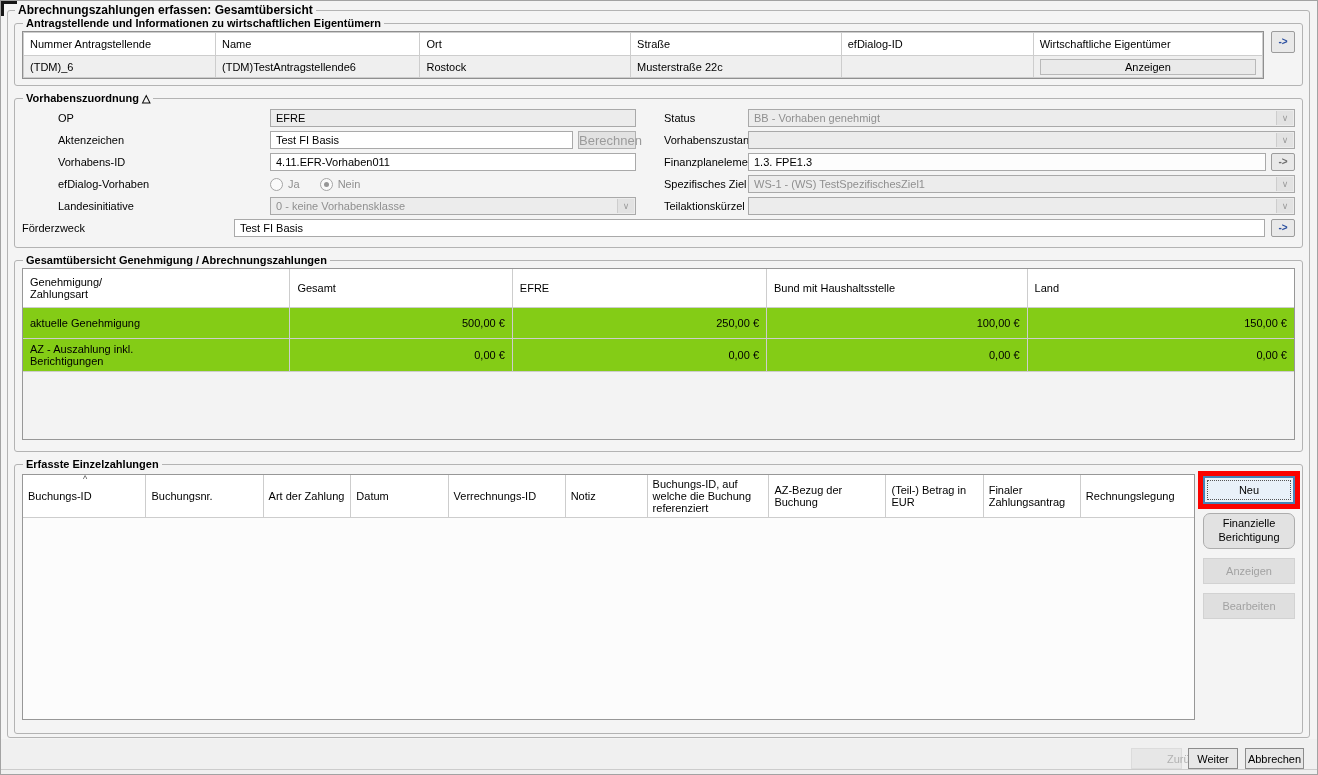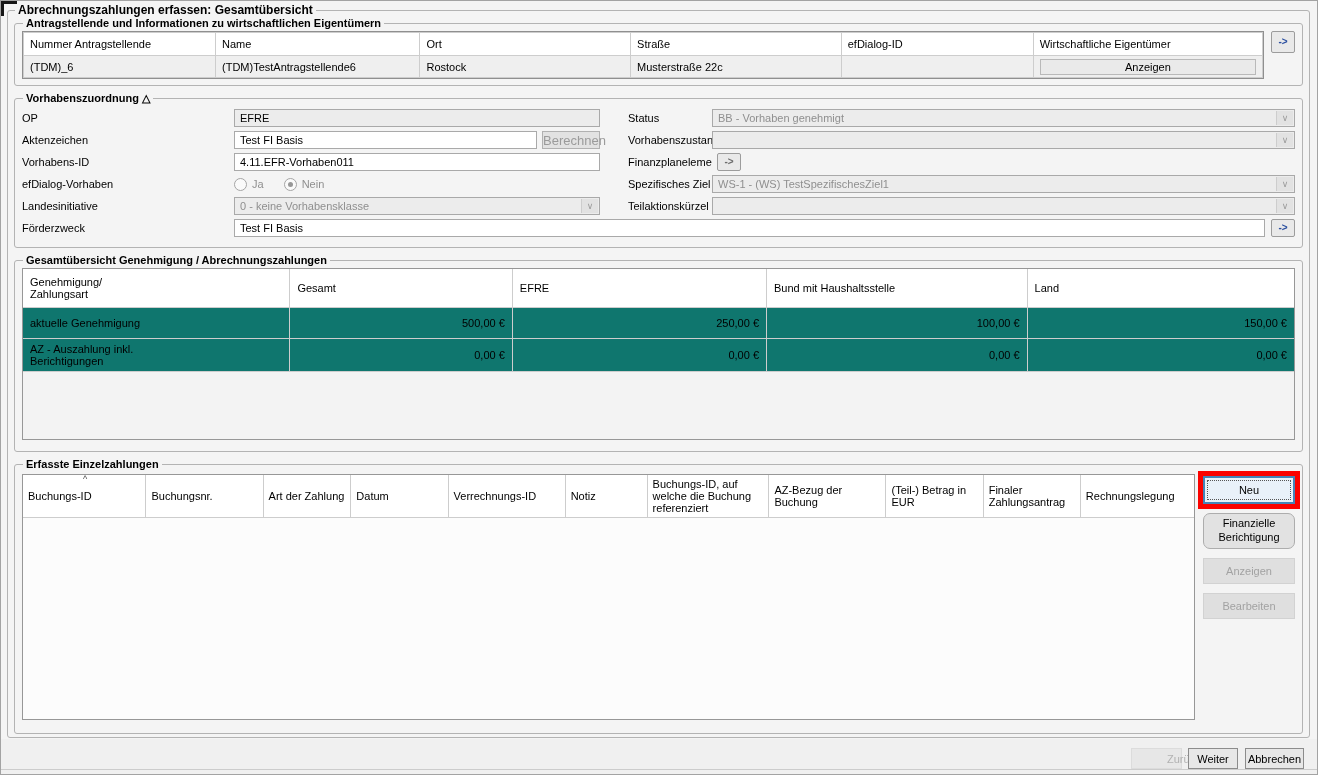--- a/index.html
+++ b/index.html
@@ -32,21 +32,21 @@
     overflow:hidden; white-space:nowrap; }
   .cell-btn { border:1px solid #b9b9b9; background:#eaeaea; text-align:center;
     height:16px; line-height:15px; cursor:pointer; }
 
   .arrow-btn { width:24px; height:22px; background:#e9e9e9; border:1px solid #9c9c9c;
     border-radius:2px; font-size:10px; font-weight:bold; color:#2b4fa0; cursor:pointer;
     font-family:"Liberation Sans",sans-serif; line-height:1; }
   .arrow-btn.small { height:18px; }
 
   
-  .vz-cols { display:flex; padding-top:2px; }
+  .vz-cols { display:flex; padding-top:2px;margin-left:36px; }
   .vz-left { width:578px; }
   .vz-right { flex:1; padding-left:28px; }
   .frow { display:flex; align-items:center; height:18px; margin-bottom:4px; }
   .frow > .flabel { flex:none; overflow:hidden; white-space:nowrap; }
   .vz-left .frow > .flabel { width:212px; }
   .vz-right .frow > .flabel { width:84px; }
   .full-row > .flabel { width:212px; }
   .tf { flex:1; height:18px; border:1px solid #a9a9a9; background:#fff;
     padding:0 5px; display:flex; align-items:center; overflow:hidden; white-space:nowrap; }
   .tf.ro  { background:#ececec; }
@@ -64,21 +64,21 @@
     background:#fafafa; display:inline-block; margin-right:5px; position:relative; }
   .radio.checked::after { content:""; position:absolute; inset:3px; border-radius:50%; background:#979797; }
 
   
   .ov-viewport { border:1px solid #979797; height:172px; background:#f3f3f3; overflow:hidden; }
   table.ov { width:100%; border-collapse:collapse; table-layout:fixed; }
   .ov th { background:#fff; border:1px solid #cdcdcd; border-top:none; font-weight:normal;
     text-align:left; padding:4px 7px; height:38px; vertical-align:middle; white-space:pre-line; }
   .ov th:first-child, .ov td:first-child { border-left:none; }
   .ov th:last-child, .ov td:last-child { border-right:none; }
-  .ov td { background:#0f766e; border:1px solid #cdcdcd; padding:4px 7px; height:31px;
+  .ov td { background:#84cc16; border:1px solid #cdcdcd; padding:4px 7px; height:31px;
     vertical-align:middle; white-space:pre-line; }
   .num { text-align:right; }
 
   
   .pay-body { display:flex; gap:8px; padding-top:2px; }
   .pay-wrap { flex:1; border:1px solid #979797; background:#fcfcfc; height:246px; overflow:hidden; }
   table.pay { width:100%; border-collapse:collapse; table-layout:fixed; }
   .pay th { background:#fff; border:1px solid #cdcdcd; border-top:none; font-weight:normal;
     text-align:left; vertical-align:middle; padding:3px 5px; height:35px; overflow:hidden;
     cursor:pointer; }
@@ -207,20 +207,21 @@
           </div>
           <div class="frow">
             <span class="flabel">Vorhabenszustand</span>
             <div class="tf dis dd">
               <span></span>
               <span class="chev">∨</span>
             </div>
           </div>
           <div class="frow">
             <span class="flabel">Finanzplanelement</span>
+            <div class="tf ro" style="background:#fdfdfd">1.3. FPE1.3</div>
             <button class="arrow-btn small" style="margin-left:5px;color:#6d6d6d;">-&gt;</button>
           </div>
           <div class="frow">
             <span class="flabel">Spezifisches Ziel</span>
             <div class="tf dis dd">
               <span>WS-1 - (WS) TestSpezifischesZiel1</span>
               <span class="chev">∨</span>
             </div>
           </div>
           <div class="frow">

